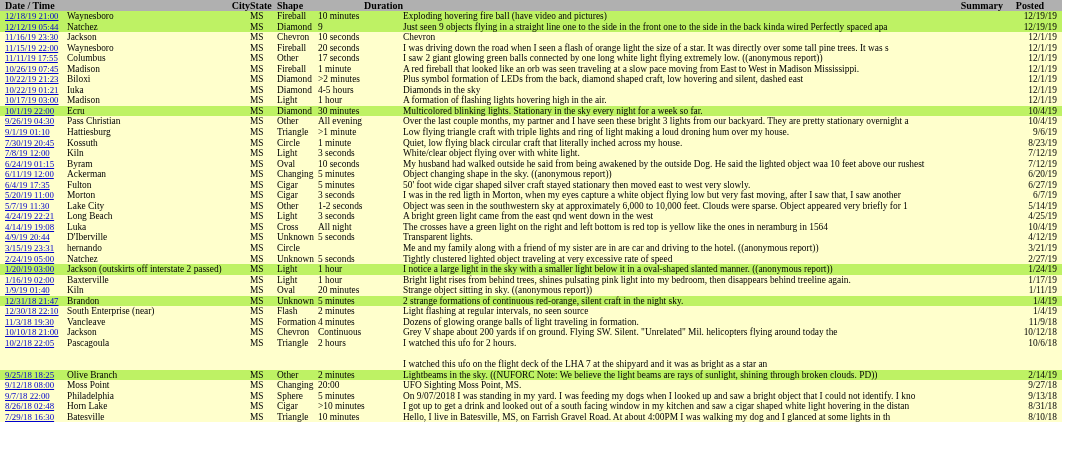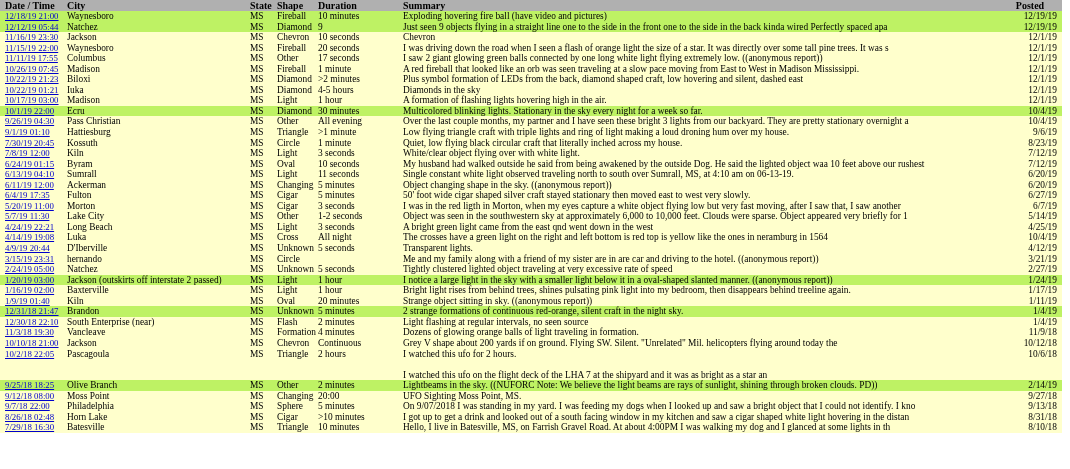--- a/index.html
+++ b/index.html
@@ -7,21 +7,21 @@
   table{border-collapse:collapse;table-layout:fixed;width:1062px;padding-left:48px;}
   col.c-date{width:67px;}
   col.c-city{width:183px;}
   col.c-state{width:27px;}
   col.c-shape{width:41px;}
   col.c-duration{width:85px;}
   col.c-summary{width:600px;}
   col.c-posted{width:59px;}
   th{background:#b0b0b0;font-weight:bold;font-size:10px;line-height:11px;padding:0;white-space:nowrap;overflow:hidden;text-align:left;}
   th.col-date{padding-left:5px;}
-  th.col-city, th.col-duration, th.col-summary{text-align:left;}
+  th.col-city, th.col-duration, th.col-summary{text-align:right;}
   th.col-posted{text-align:center;padding-right:5px;}
   td{padding:0;font-size:9.4px;line-height:10.55px;height:10.55px;white-space:nowrap;overflow:hidden;vertical-align:top;}
   td.col-date{padding-left:5px;font-size:8.8px;}
   td.col-posted{text-align:right;padding-right:5px;}
   tr.yellow td{background:#ffffcc;}
   tr.white td{background:#bef264;}
   a.datelink{color:#0000cc;text-decoration:underline;cursor:pointer;}
 </style>
 </head>
 <body>
@@ -177,29 +177,20 @@
       <tr class="yellow">
         <td class="col-date"><a href="#" class="datelink">6/24/19 01:15</a></td>
         <td class="col-city">Byram</td>
         <td class="col-state">MS</td>
         <td class="col-shape">Oval</td>
         <td class="col-duration">10 seconds</td>
         <td class="col-summary">My husband had walked outside he said from being awakened by the outside Dog. He said the lighted object waa 10 feet above our rushest</td>
         <td class="col-posted">7/12/19</td>
       </tr>
       <tr class="yellow">
-        <td class="col-date"><a href="#" class="datelink">6/13/19 04:10</a></td>
-        <td class="col-city">Sumrall</td>
-        <td class="col-state">MS</td>
-        <td class="col-shape">Light</td>
-        <td class="col-duration">11 seconds</td>
-        <td class="col-summary">Single constant white light observed traveling north to south over Sumrall, MS, at 4:10 am on 06-13-19.</td>
-        <td class="col-posted">6/20/19</td>
-      </tr>
-      <tr class="yellow">
         <td class="col-date"><a href="#" class="datelink">6/11/19 12:00</a></td>
         <td class="col-city">Ackerman</td>
         <td class="col-state">MS</td>
         <td class="col-shape">Changing</td>
         <td class="col-duration">5 minutes</td>
         <td class="col-summary">Object changing shape in the sky. ((anonymous report))</td>
         <td class="col-posted">6/20/19</td>
       </tr>
       <tr class="yellow">
         <td class="col-date"><a href="#" class="datelink">6/4/19 17:35</a></td>

